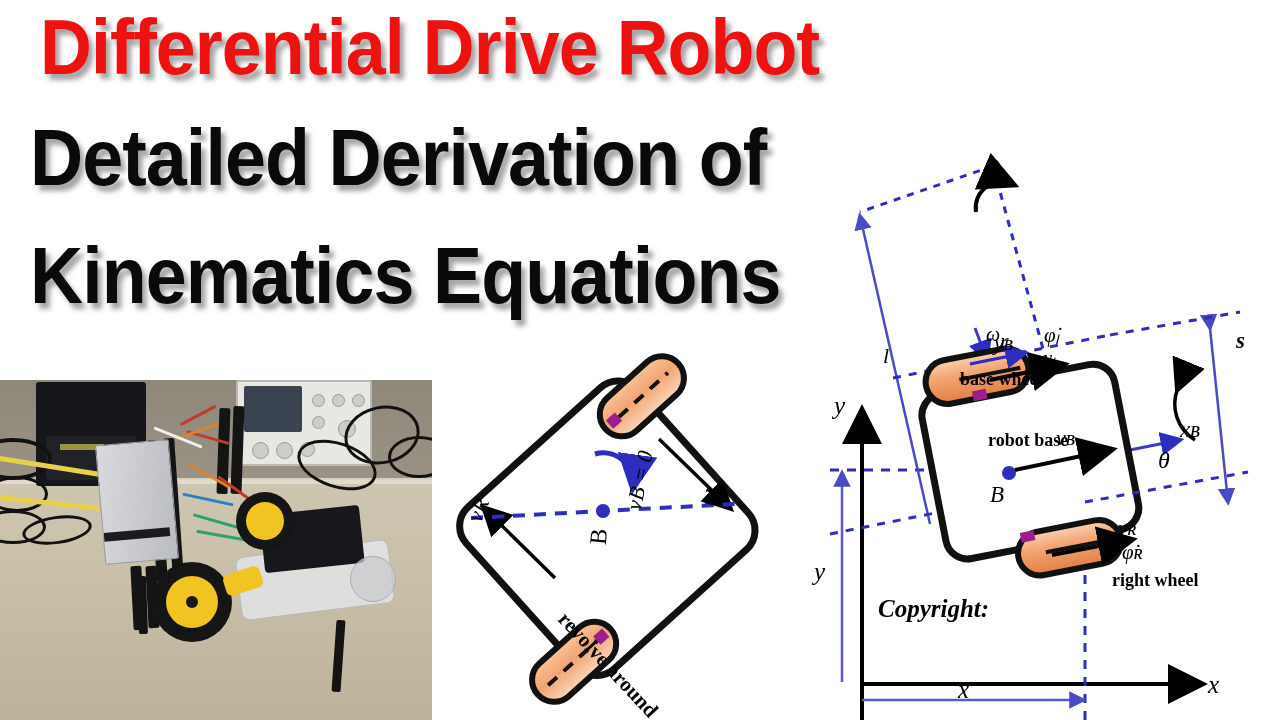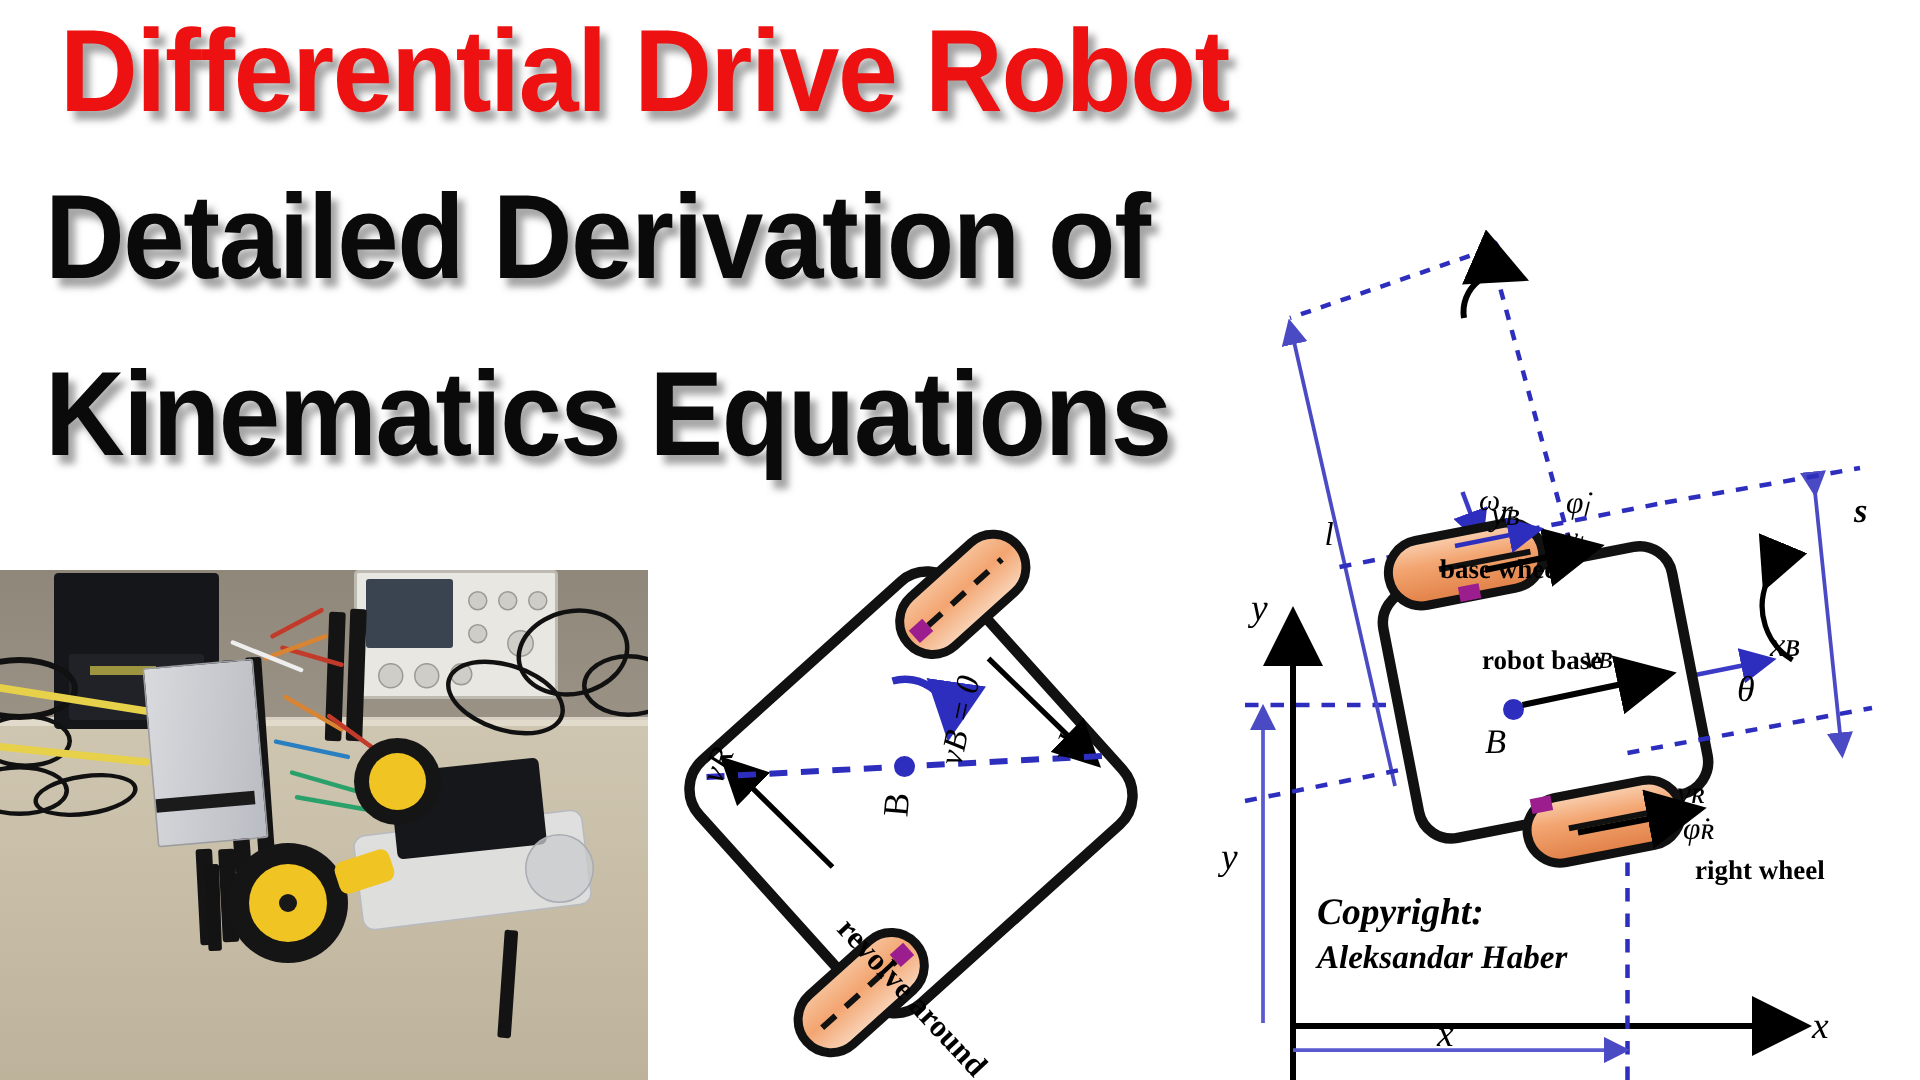--- a/index.html
+++ b/index.html
@@ -281,20 +281,19 @@
     <div class="lbl lbl-it" style="left:200px;top:198px;font-size:22px;">r</div>
     <div class="lbl lbl-it" style="left:244px;top:190px;font-size:21px;">φ̇ₗ</div>
     <div class="lbl lbl-it" style="left:244px;top:215px;font-size:18px;">vₗ</div>
 
     <div class="lbl lbl-it" style="left:318px;top:386px;font-size:21px;">vʀ</div>
     <div class="lbl lbl-it" style="left:322px;top:410px;font-size:21px;">φ̇ʀ</div>
     <div class="lbl lbl-it" style="left:256px;top:295px;font-size:22px;">vʙ</div>
     <div class="lbl lbl-it" style="left:190px;top:352px;font-size:23px;">B</div>
 
     <div class="lbl lbl-bold" style="left:160px;top:239px;font-size:18px;">base wheel</div>
-    <div class="lbl lbl-bold" style="left:330px;top:440px;font-size:18px;">right wheel</div>
+    <div class="lbl lbl-bold" style="left:312px;top:440px;font-size:18px;">right wheel</div>
     <div class="lbl lbl-bold" style="left:188px;top:300px;font-size:18px;">robot base</div>
 
     <div class="lbl lbl-bold lbl-it" style="left:78px;top:465px;font-size:25px;">Copyright:</div>
-    <div class="lbl lbl-bold lbl-it" style="left:78px;top:495px;font-size:22px;">Aleksandar Haber</div>
   </div>
 
 </div>
 
 </body></html>

